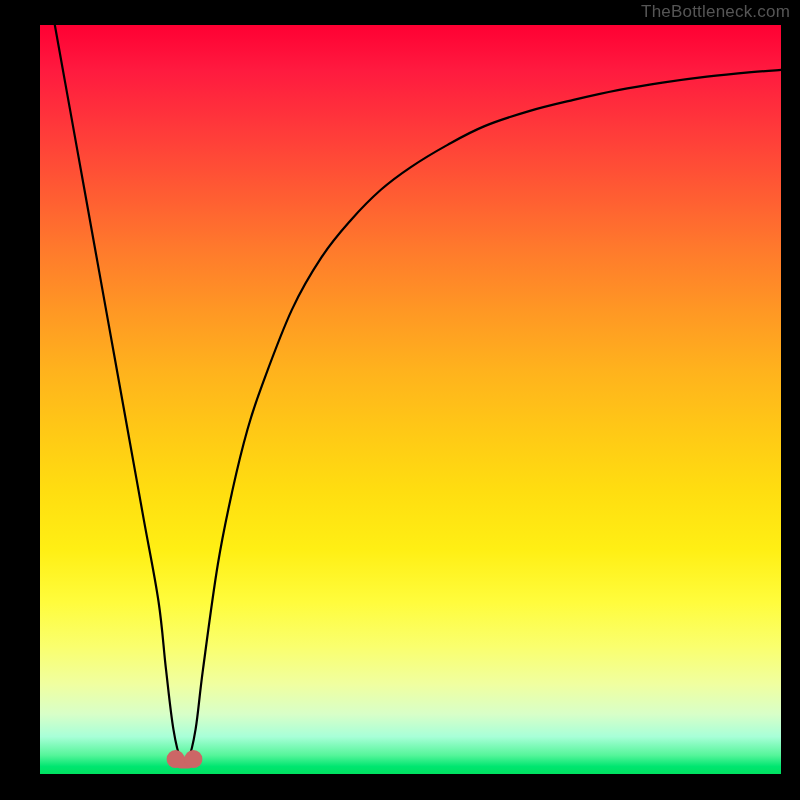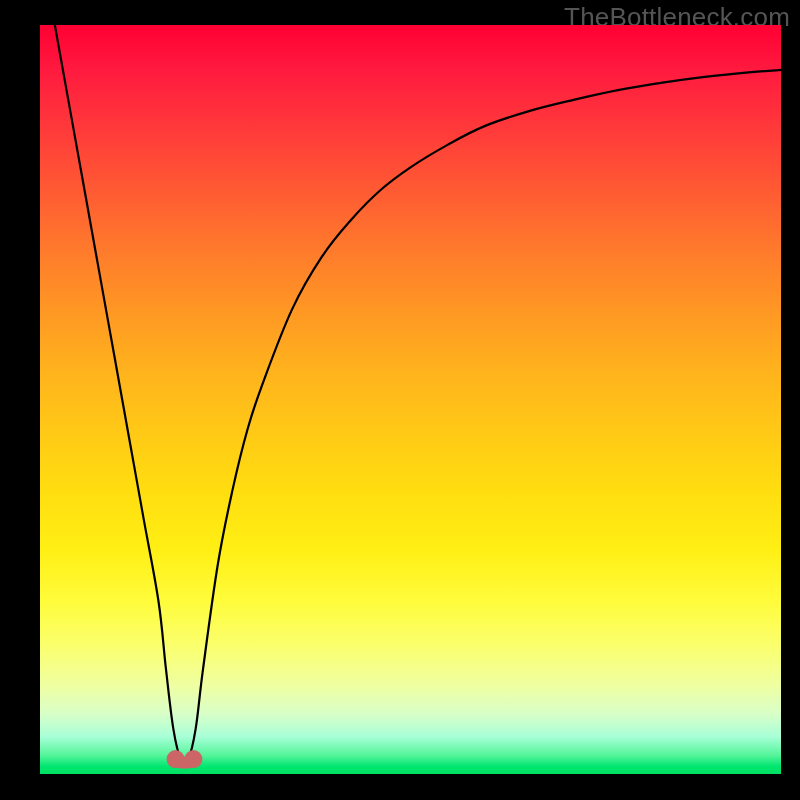--- a/index.html
+++ b/index.html
@@ -64,21 +64,21 @@
   }
   .marker {
     fill: #cc6666;
     stroke: none;
   }
   .watermark {
     position: absolute;
     top: 2px;
     right: 10px;
     color: #555;
-    font-size: 26px;
+    font-size: 17px;
     font-weight: 400;
     letter-spacing: 0.2px;
     user-select: none;
   }
 </style>
 </head>
 <body>
 
 <div class="frame">
 

